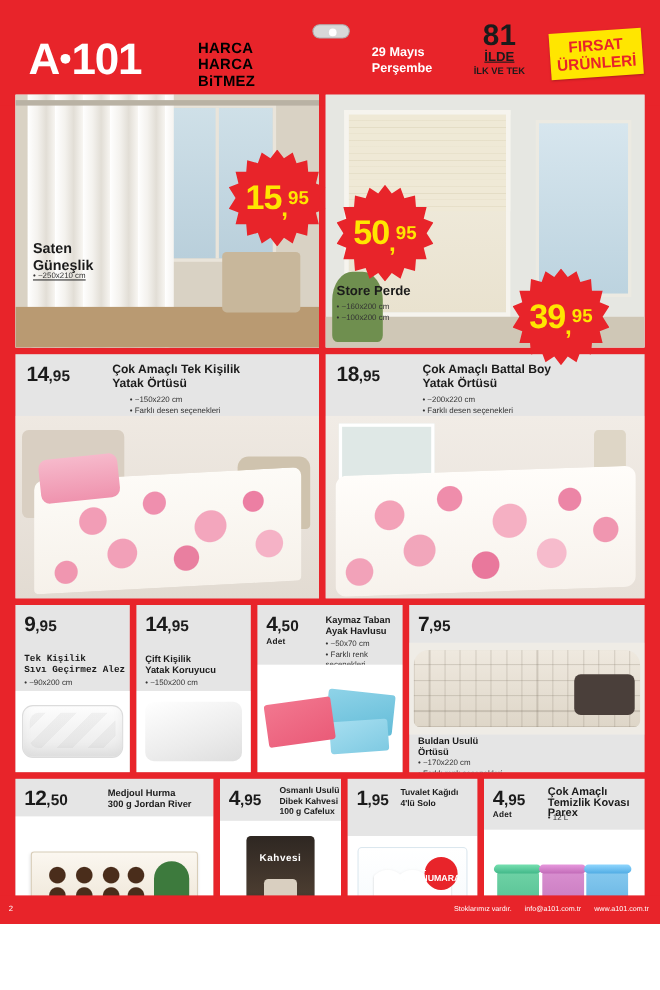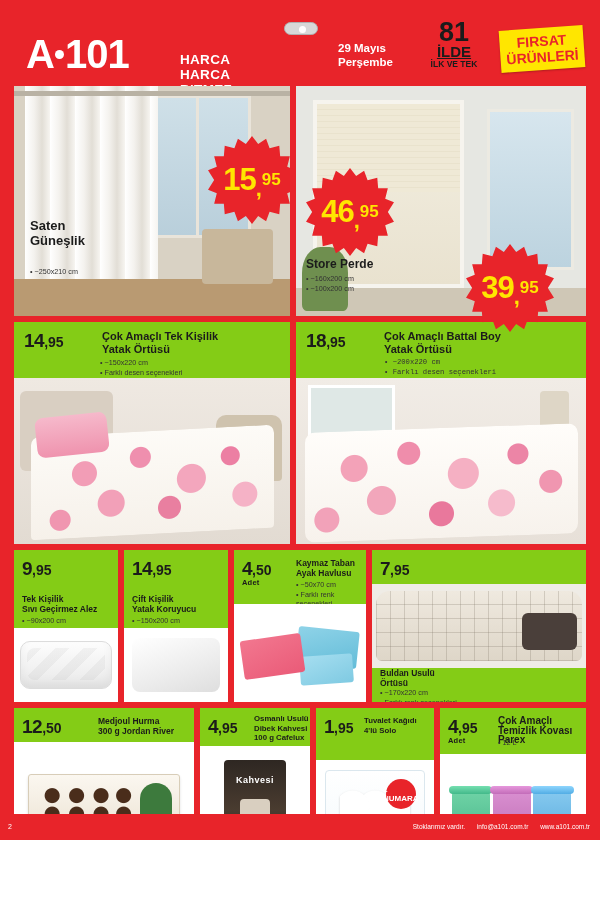--- a/index.html
+++ b/index.html
@@ -25,34 +25,34 @@
     color: #ffffff; font-size: 40px; font-weight: bold;
     letter-spacing: -1px; line-height: 40px;
     font-family: "Liberation Sans", sans-serif;
   }
   .logo .dot {
     display: inline-block; width: 9px; height: 9px; background: #fff;
     border-radius: 50%; vertical-align: middle; margin: 0 1px 6px 1px;
   }
   .slogan {
     position: absolute; left: 180px; top: 36px;
-    color: #ffffff; font-size: 13.5px; font-weight: bold;
-    line-height: 15px; letter-spacing: .3px; margin-top: 16px;
+    color: #000000; font-size: 13.5px; font-weight: bold;
+    line-height: 15px; letter-spacing: .3px;
   }
   .date {
     position: absolute; left: 338px; top: 41px;
     color: #ffffff; font-size: 11.5px; font-weight: bold; line-height: 14px;
     text-align: left;
   }
   .badge81 {
     position: absolute; left: 418px; top: 16px; width: 72px; height: 66px;
     color: #ffffff; text-align: center;
   }
   .badge81 .b-num { font-size: 27px; font-weight: bold; line-height: 24px; }
-  .badge81 .b-ilde { font-size: 15px; font-weight: bold; line-height: 15px; text-decoration: underline; }
+  .badge81 .b-ilde { font-size: 12px; font-weight: bold; line-height: 15px; text-decoration: underline; }
   .badge81 .b-sub { font-size: 8.5px; font-weight: bold; line-height: 10px; }
   .badge81 .starburst {
     position: absolute; left: 0; top: -4px; width: 72px; height: 72px;
     background: #ffe600; z-index: -1;
     clip-path: polygon(50% 0%,58% 10%,69% 4%,73% 16%,85% 14%,85% 27%,96% 30%,91% 41%,100% 50%,91% 59%,96% 70%,85% 73%,85% 86%,73% 84%,69% 96%,58% 90%,50% 100%,42% 90%,31% 96%,27% 84%,15% 86%,15% 73%,4% 70%,9% 59%,0% 50%,9% 41%,4% 30%,15% 27%,15% 14%,27% 16%,31% 4%,42% 10%);
   }
   .badge81 .inner81 {
     position: absolute; left: 0; top: 4px; width: 72px; text-align: center;
     color: #1b1b1b;
   }
@@ -67,21 +67,21 @@
     position: absolute; left: 284px; top: 22px; width: 34px; height: 13px;
     background: #d8d8d8; border: 1px solid #b0b0b0; border-radius: 7px;
   }
   .hook:after {
     content: ""; position: absolute; left: 14px; top: 3px;
     width: 7px; height: 7px; background: #fff; border-radius: 50%;
   }
 
   
   .card {
-    position: absolute; background: #84cc16; overflow: hidden;
+    position: absolute; background: #e5e5e5; overflow: hidden;
   }
   .photo { position: absolute; overflow: hidden; }
 
   
   .starprice {
     position: absolute; width: 88px; height: 88px; z-index: 6;
   }
   .starprice .sp-bg {
     position: absolute; inset: 0; background: #e8242a;
     clip-path: polygon(50% 0%,57% 9%,66% 3%,70% 14%,81% 11%,82% 23%,93% 23%,90% 35%,100% 39%,93% 50%,100% 61%,90% 65%,93% 77%,82% 77%,81% 89%,70% 86%,66% 97%,57% 91%,50% 100%,43% 91%,34% 97%,30% 86%,19% 89%,18% 77%,7% 77%,10% 65%,0% 61%,7% 50%,0% 39%,10% 35%,7% 23%,18% 23%,19% 11%,30% 14%,34% 3%,43% 9%);
@@ -378,21 +378,21 @@
           <div class="drape"></div>
         <div class="rod"></div>
           <div class="floor"></div>
           <div class="chair"></div>
       </div>
     </div>
     <div class="ptitle" style="left:16px; top:132px; font-size:13px; line-height:15px;">
       <div>Saten</div>
       <div>Güneşlik</div>
     </div>
-    <div class="pspec" style="left:16px; top:181px;">
+    <div class="pspec" style="left:16px; top:160px;text-decoration:underline;">
       <div>~250x210 cm</div>
     </div>
   </div>
 
   <div class="starprice" style="left:208px; top:136px;">
     <div class="sp-bg"></div>
     <div class="sp-txt">
       <span class="big">15</span>
       <span class="comma">,</span>
       <span class="cents">95</span>
@@ -414,21 +414,21 @@
     </div>
     <div class="pspec" style="left:10px; top:188px;">
       <div>~160x200 cm</div>
       <div>~100x200 cm</div>
     </div>
   </div>
 
   <div class="starprice" style="left:306px; top:168px;">
     <div class="sp-bg"></div>
     <div class="sp-txt">
-      <span class="big">46</span>
+      <span class="big">50</span>
       <span class="comma">,</span>
       <span class="cents">95</span>
     </div>
   </div>
 
   <div class="starprice" style="left:466px; top:244px;">
     <div class="sp-bg"></div>
     <div class="sp-txt">
       <span class="big">39</span>
       <span class="comma">,</span>
@@ -437,21 +437,21 @@
   </div>
 
   <div class="card" style="left:14px; top:322px; width:276px; height:222px;">
     <div class="pricebox" style="left:10px; top:8px;">
       <span class="pb-main">14</span><span class="pb-dec">,95</span>
     </div>
     <div class="ptitle" style="left:88px; top:8px;">
       <div>Çok Amaçlı Tek Kişilik</div>
       <div>Yatak Örtüsü</div>
     </div>
-    <div class="pspec" style="left:86px; top:36px;">
+    <div class="pspec" style="left:104px; top:36px;">
       <div>~150x220 cm</div>
       <div>Farklı desen seçenekleri</div>
     </div>
     <div class="photo" style="left:0; top:56px; width:276px; height:166px;">
       <div class="sc-bed1">
           <div class="head"></div>
           <div class="chair2"></div>
           <div class="bed"></div>
           <div class="pillow"></div>
         </div>
@@ -459,38 +459,38 @@
   </div>
 
   <div class="card" style="left:296px; top:322px; width:290px; height:222px;">
     <div class="pricebox" style="left:10px; top:8px;">
       <span class="pb-main">18</span><span class="pb-dec">,95</span>
     </div>
     <div class="ptitle" style="left:88px; top:8px;">
       <div>Çok Amaçlı Battal Boy</div>
       <div>Yatak Örtüsü</div>
     </div>
-    <div class="pspec" style="left:88px; top:36px;font-family:Liberation Mono, monospace;">
+    <div class="pspec" style="left:88px; top:36px;">
       <div>~200x220 cm</div>
       <div>Farklı desen seçenekleri</div>
     </div>
     <div class="photo" style="left:0; top:56px; width:290px; height:166px;">
       <div class="sc-bed2">
           <div class="win3"></div>
           <div class="lamp"></div>
           <div class="bed"></div>
         </div>
     </div>
   </div>
 
   <div class="card" style="left:14px; top:550px; width:104px; height:152px;">
     <div class="pricebox" style="left:8px; top:8px;">
       <span class="pb-main">9</span><span class="pb-dec">,95</span>
     </div>
-    <div class="ptitle" style="left:8px; top:44px; font-size:8.5px; line-height:10px;">
+    <div class="ptitle" style="left:8px; top:44px; font-size:8.5px; line-height:10px;font-family:Liberation Mono, monospace;">
       <div>Tek Kişilik</div>
       <div>Sıvı Geçirmez Alez</div>
     </div>
     <div class="pspec" style="left:8px; top:66px;">
       <div>~90x200 cm</div>
     </div>
     <div class="photo" style="left:0; top:78px; width:104px; height:74px;">
       <div class="sc-alez">
           <div class="mat"></div>
         </div>

